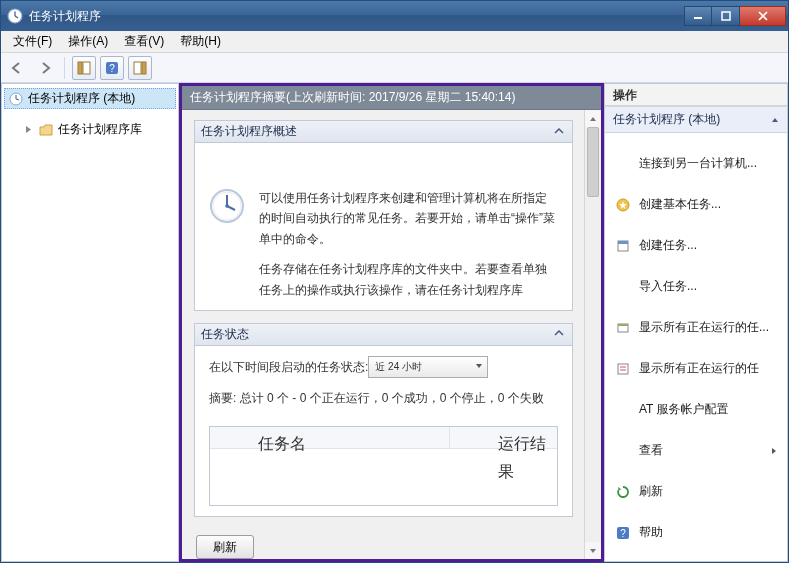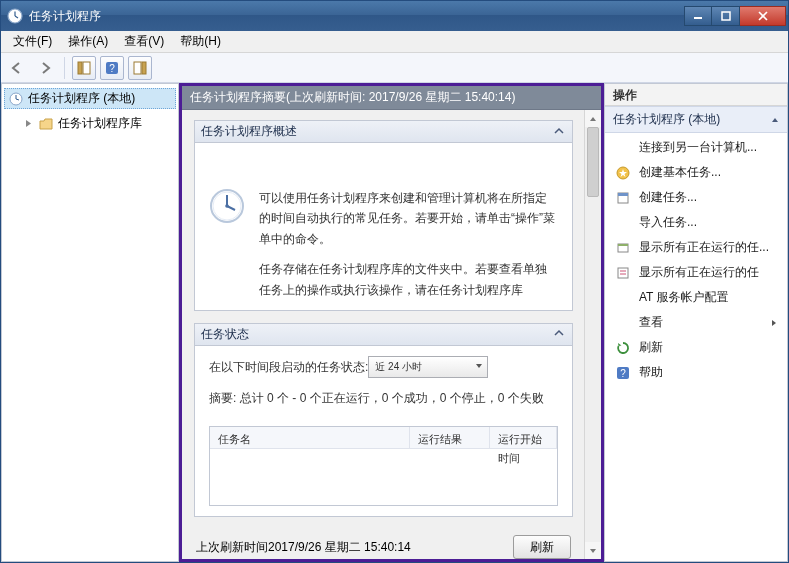--- a/index.html
+++ b/index.html
@@ -76,21 +76,21 @@
     background:#f0f0f0;
   }
   .left-pane {
     width: 178px;
     background:#fff;
     border:1px solid #c2c8d4;
     margin:0;
     overflow:auto;
     padding:4px 2px;
   }
-  .tree-node { display:flex; align-items:center; padding:6px 4px; gap:4px; }
+  .tree-node { display:flex; align-items:center; padding:12px 4px; gap:4px; }
   .tree-node.selected {
     background:#cde6f7;
     border:1px dotted #6ea6d8;
     padding:1px 3px;
   }
   .tree-toggle {
     width:12px; height:12px;
     display:inline-flex; align-items:center; justify-content:center;
     color:#6b6b6b;
   }
@@ -166,22 +166,23 @@
   .mini-table {
     border:1px solid #c2c8d4;
     height:80px;
     overflow:hidden;
     margin-top:18px;
   }
   .mini-table .thead {
     display:flex; background:#f5f7fb; border-bottom:1px solid #dfe3ec; height:22px;
   }
   .mini-table .th {
-    padding:3px 8px; font-size:11px; color:#333;
+    padding:3px 8px; font-size:16px; color:#333;
     border-right:1px solid #dfe3ec;
+    margin-left:40px;
   }
   .mini-table .th:first-child{ flex:0 0 200px;}
   .mini-table .th:nth-child(2){ flex:0 0 80px;}
   .mini-table .th:nth-child(3){ flex:1;}
   .mini-table .tbody { height:56px; background:#fff; }
 
   .footer-row {
     display:flex; align-items:center; justify-content:space-between;
     padding:6px 2px 0 2px;
     margin-top:4px;
@@ -222,20 +223,21 @@
     color:#1b2c4a;
   }
   .action-list { padding:2px 0; }
   .action-item {
     display:flex; align-items:center;
     gap:8px;
     padding:4px 8px 4px 10px;
     color:#1a1a1a;
     font-size:12px;
     cursor:default;
+    margin-top:16px;
   }
   .action-item .ai-icon { width:16px; height:16px; display:inline-flex; align-items:center; justify-content:center; flex:0 0 16px;}
   .action-item .ai-text { flex:1; white-space:nowrap; overflow:hidden; text-overflow:ellipsis; }
   .chev { width:10px; text-align:center; color:#555; }
   .action-item.has-sub { justify-content:space-between; }
 </style>
 </head>
 <body>
 
 <div class="titlebar">
@@ -395,21 +397,20 @@
               <div class="th">任务名</div>
               <div class="th">运行结果</div>
               <div class="th">运行开始时间</div>
             </div>
             <div class="tbody"></div>
           </div>
         </div>
       </div>
 
       <div class="footer-row">
-        <span>上次刷新时间2017/9/26 星期二 15:40:14</span>
         <button class="btn">刷新</button>
       </div>
 
     </div>
 
     <div class="center-scroll-v">
       <div class="scroll-arrow">
           <svg width="8" height="8">
             <path d="M4 2 L7 6 L1 6 Z" fill="#777"></path>
           </svg>

